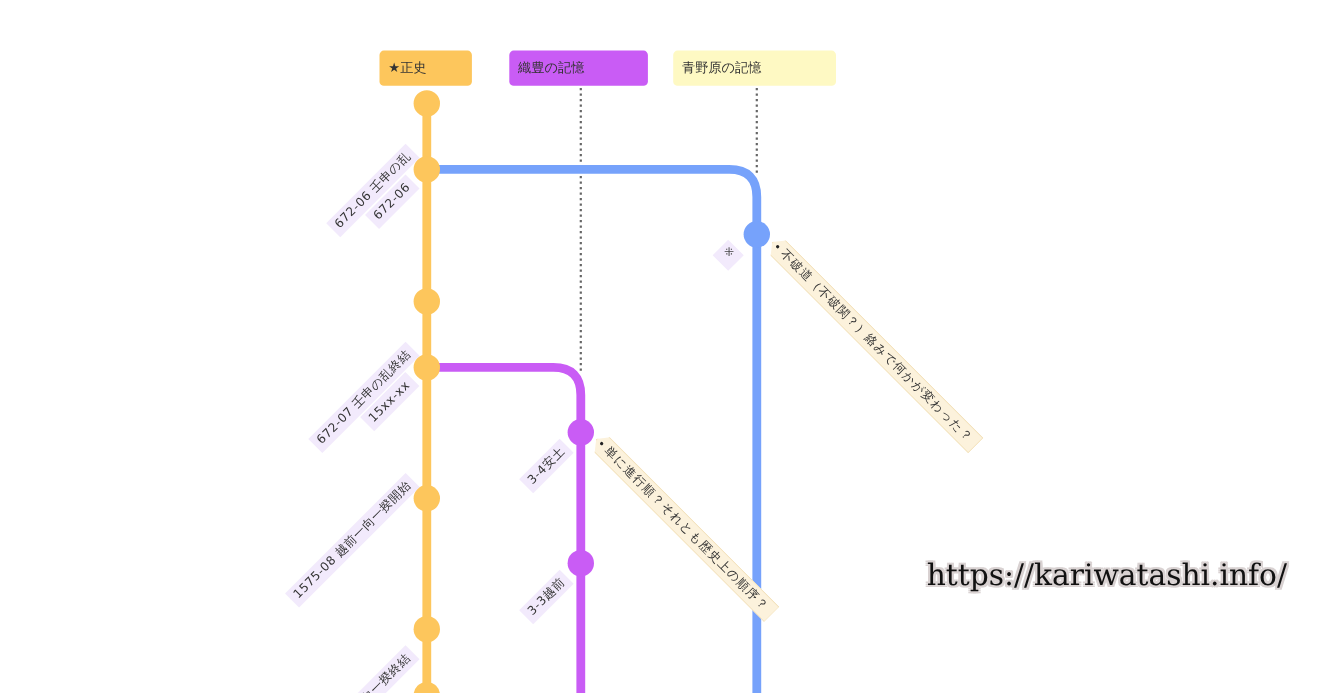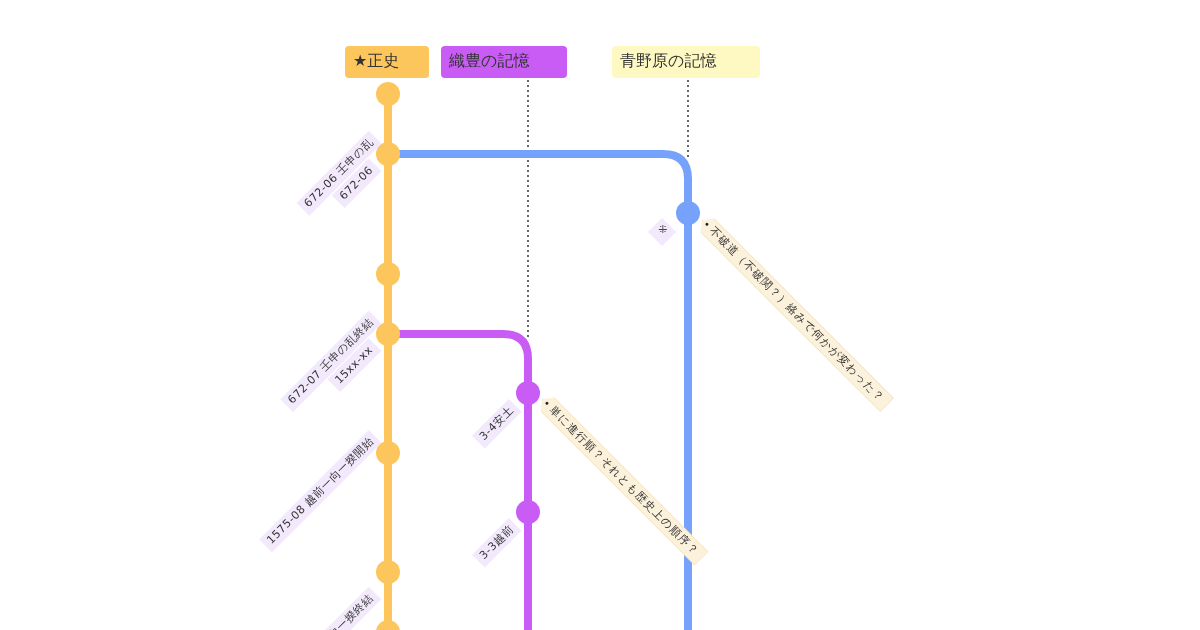--- a/index.html
+++ b/index.html
@@ -1,19 +1,19 @@
 <!DOCTYPE html>
 <html><head>
   <meta charset="utf-8">
   <style>
     html, body { margin:0; padding:0; background:#ffffff; }
     body { width:1200px; height:630px; position:relative; overflow:hidden;
            font-family:"DejaVu Sans", sans-serif; }
     .branch-label { position:absolute; top:46px; height:32px; border-radius:4px;
-           font-size:16px; line-height:30px; padding:0 8px; box-sizing:border-box;
+           font-size:12px; line-height:30px; padding:0 8px; box-sizing:border-box;
            color:#333; white-space:nowrap; }
     svg.graph { position:absolute; left:0; top:0; }
     .tag { position:absolute; transform-origin:right center; transform:rotate(-45deg);
            background:#f2eafc; color:#333; font-size:11px; line-height:18px;
            padding:0 5px; white-space:nowrap; letter-spacing:0.5px; }
     .note { position:absolute; transform-origin:left center; transform:rotate(45deg);
            background:#fcf2dc; border:1px solid #f3e2bd; color:#333; font-size:11px;
            line-height:16px; padding:1px 6px 1px 12px; white-space:nowrap; letter-spacing:1px;
            clip-path:polygon(8px 0,100% 0,100% 100%,8px 100%,0 50%); }
     .note::before { content:""; position:absolute; left:4px; top:7px; width:3px; height:3px;
@@ -27,21 +27,21 @@
            text-shadow: 2px 0 0 #d9d2d2,-2px 0 0 #d9d2d2,0 2px 0 #d9d2d2,0 -2px 0 #d9d2d2,
                         2px 2px 0 #d9d2d2,-2px -2px 0 #d9d2d2,2px -2px 0 #d9d2d2,-2px 2px 0 #d9d2d2; }
     .hash { position:absolute; left:652px; top:222px; width:20px; height:20px;
            background:#f2eafc; transform:rotate(45deg); }
     .hash span { position:absolute; left:4px; top:1px; transform:rotate(-45deg); font-size:11px; color:#444; }
   </style>
 </head>
 <body>
 
 <div class="branch-label" style="left:345px; width:84px; background:#fdc65c;">★正史</div>
-<div class="branch-label" style="left:441px; width:126px; background:#c95cf5;">織豊の記憶</div>
+<div class="branch-label" style="left:463px; width:126px; background:#c95cf5;">織豊の記憶</div>
 <div class="branch-label" style="left:612px; width:148px; background:#fef9c3;">青野原の記憶</div>
 
 <svg class="graph" width="1200" height="630">
 
   <line x1="528" y1="80" x2="528" y2="340" stroke="#666" stroke-width="2" stroke-dasharray="2,3"></line>
   <line x1="688" y1="80" x2="688" y2="160" stroke="#666" stroke-width="2" stroke-dasharray="2,3"></line>
 
   <path d="M388 154 H663 Q688 154 688 179 V630" fill="none" stroke="#76a2fb" stroke-width="8"></path>
 
   <path d="M388 334 H503 Q528 334 528 359 V630" fill="none" stroke="#c95cf5" stroke-width="8"></path>
@@ -72,13 +72,14 @@
 <div class="tag" style="right:825px; top:584px;">一向一揆終結</div>
 
 <div class="hash">
   <span>⁜</span>
 </div>
 
 <div class="note" style="left:702px; top:210px;">不破道（不破関？）絡みで何かが変わった？</div>
 <div class="note" style="left:542px; top:389px;">単に進行順？それとも歴史上の順序？</div>
 
 <div class="watermark">
+  <div class="wm-url">https://kariwatashi.info/</div>
 </div>
 
 </body></html>

